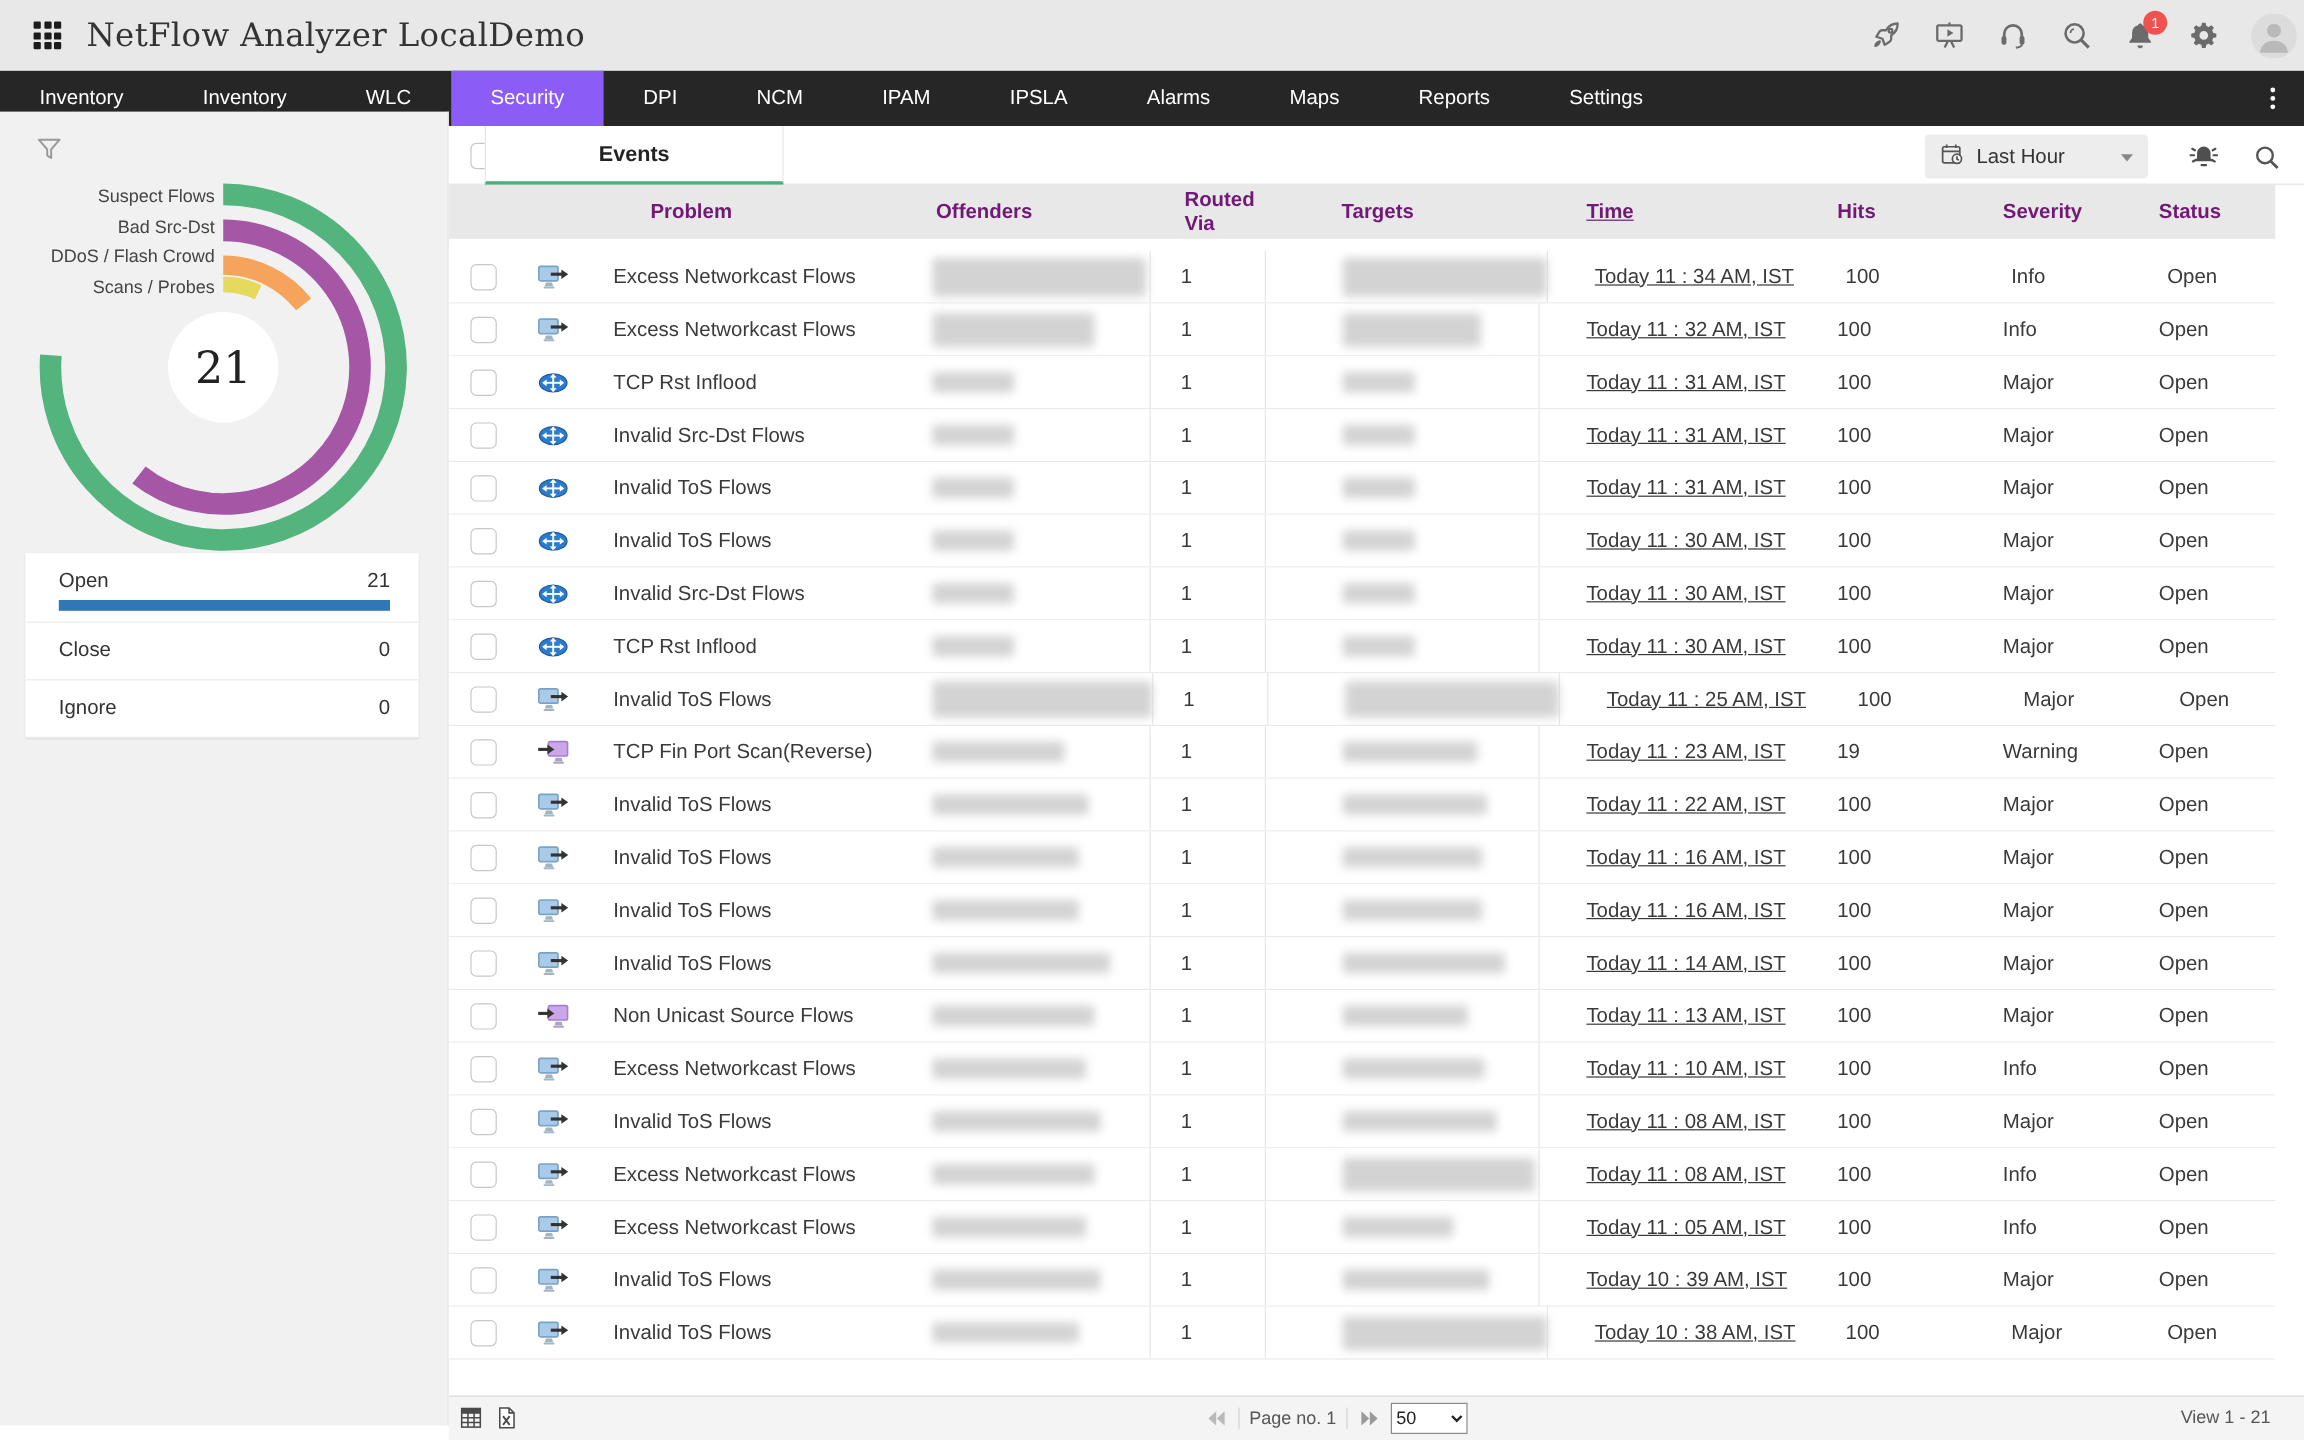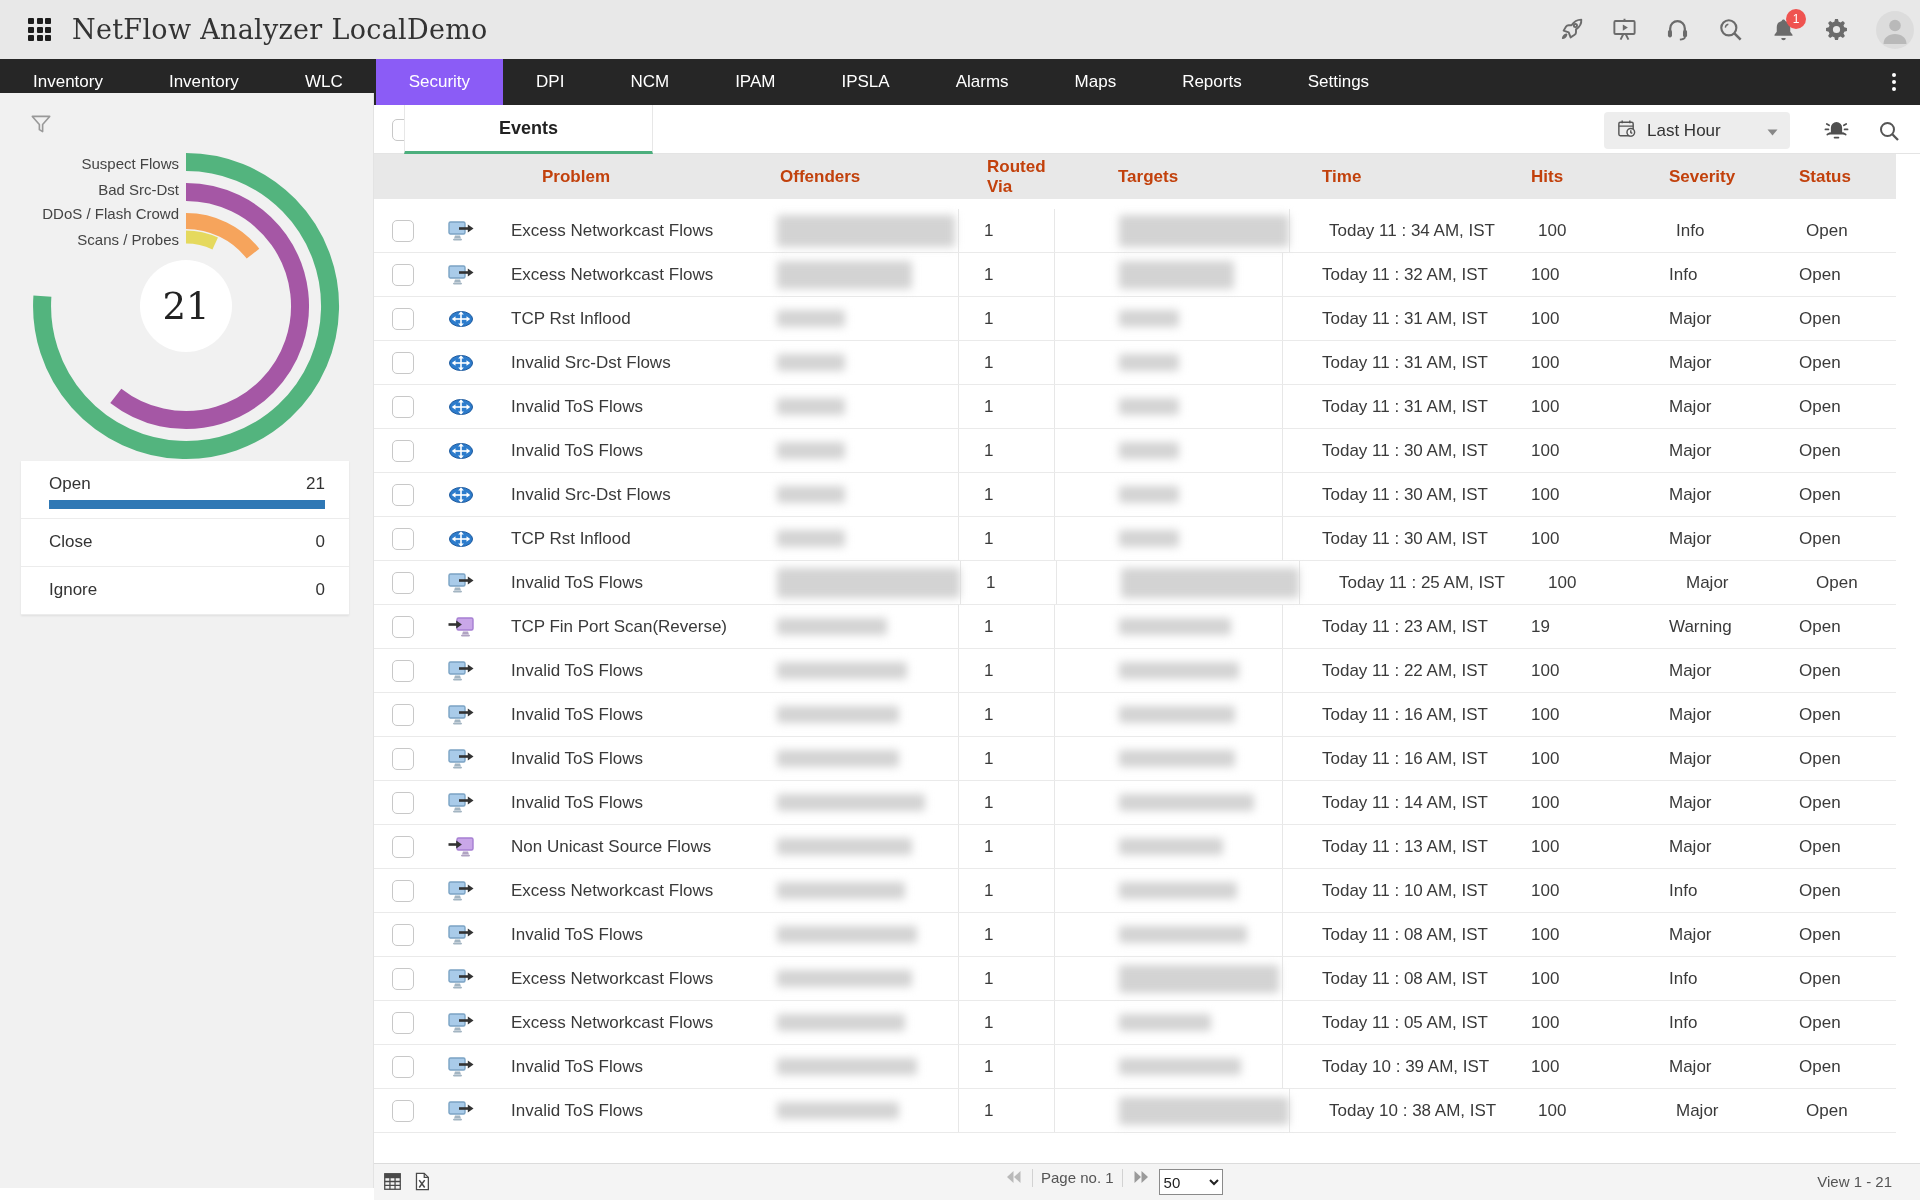--- a/index.html
+++ b/index.html
@@ -58,48 +58,48 @@
                 border-bottom:3px solid #4caf7d; text-align:center; line-height:46px;
                 font-size:18px; font-weight:bold; color:#222; cursor:pointer; }
   .time-btn { position:absolute; left:1230px; top:7px; width:186px; height:37px; background:#ededed;
               border-radius:4px; display:flex; align-items:center; gap:10px; padding:4px 12px;
               cursor:pointer; }
   .time-btn .lbl { font-size:17px; color:#333; flex:1; }
   .tool-ico { position:absolute; top:12px; cursor:pointer; }
 
   
   .thead { position:absolute; left:0; top:49px; width:1522px; height:45px; background:#e8e8e8;
-           display:flex; align-items:center; font-size:17px; font-weight:bold; color:#c2410c; }
+           display:flex; align-items:center; font-size:17px; font-weight:bold; color:#701a75; }
   .tbody { position:absolute; left:0; top:104px; width:1522px; }
   .trow { display:flex; align-items:center; height:44px; border-bottom:1px solid #eaeaea;
           font-size:17px; color:#3a3a3a; cursor:pointer; background:#fff; }
   .cell { display:flex; align-items:center; height:100%; }
   .c-check   { flex:0 0 55px;  padding-left:18px; }
   .c-icon    { flex:0 0 61px;  padding-left:19px; }
   .c-problem { flex:0 0 285px; padding-left:21px; }
   .c-off     { flex:0 0 184px; padding-left:2px;  border-right:1px solid #e7e7e7; }
   .c-routed  { flex:0 0 96px;  padding-left:25px; border-right:1px solid #e7e7e7; }
   .c-targets { flex:0 0 228px; padding-left:64px; border-right:1px solid #e7e7e7; }
-  .c-time    { flex:0 0 245px; padding-left:39px; }
+  .c-time    { flex:0 0 245px; padding-left:39px;text-decoration:underline; }
   .c-hits    { flex:0 0 138px; padding-left:3px; }
   .c-sev     { flex:0 0 130px; padding-left:3px; }
   .c-status  { flex:1;         padding-left:3px; }
   .thead .c-problem { padding-left:52px; }
   .thead .c-off     { padding-left:5px; }
   .thead .c-routed  { padding-left:28px; }
   .thead .c-targets { padding-left:63px; }
   .thead .cell { border-right:none; }
   .blurline { background:#d3d3d3; border-radius:2px; filter:blur(4px); }
 
   
   .pfooter { position:absolute; left:374px; top:1163px; width:1546px; height:37px; background:#f4f4f4;
              border-top:1px solid #dcdcdc; }
   .exp-icons { position:absolute; left:8px; top:7px; display:flex; gap:8px; }
   .exp-icons span { cursor:pointer; }
-  .pager { position:absolute; left:630px; top:5px; display:flex; align-items:flex-start; gap:8px; }
+  .pager { position:absolute; left:630px; top:5px; display:flex; align-items:center; gap:8px; }
   .pager .sep { width:1px; height:18px; background:#d2d2d2; }
   .pager .ptext { font-size:15px; color:#555; }
   .pager select { width:64px; height:26px; font-size:15px; border:1px solid #8a8a8a;
                   background:#fff; color:#222; }
   .view-label { position:absolute; right:28px; top:9px; font-size:15px; color:#555; }
   .arr { cursor:pointer; display:flex; }
 </style>
 </head>
 <body>
 

